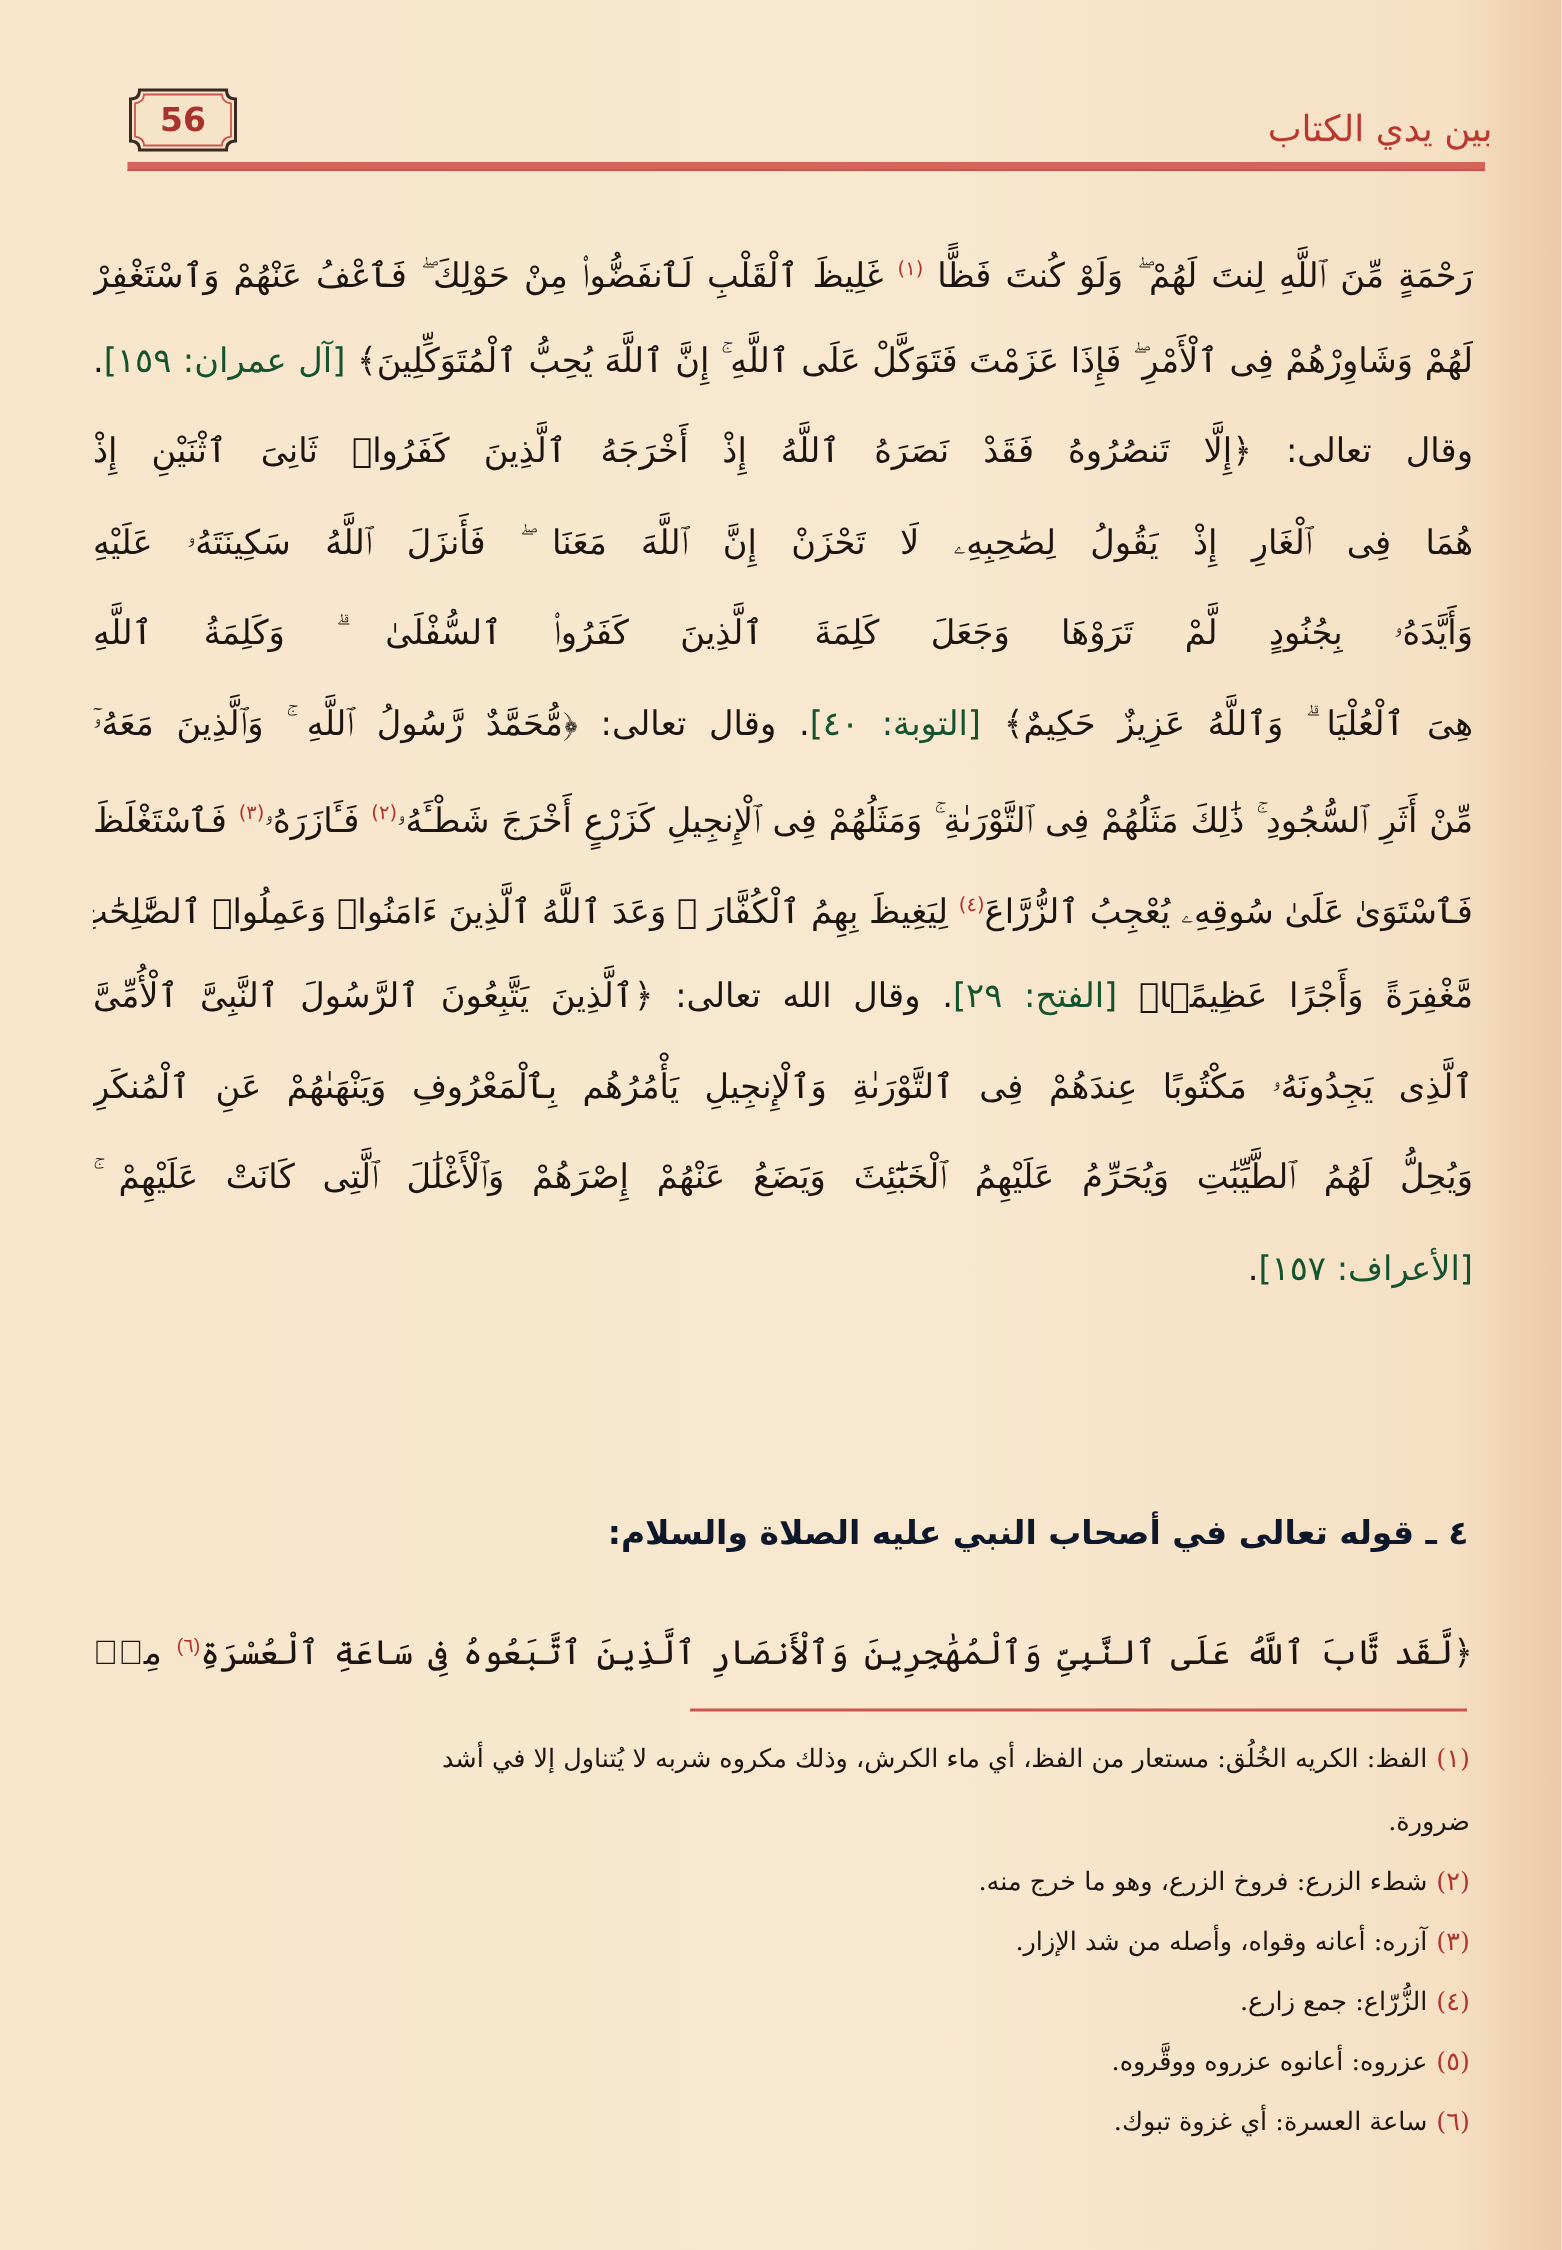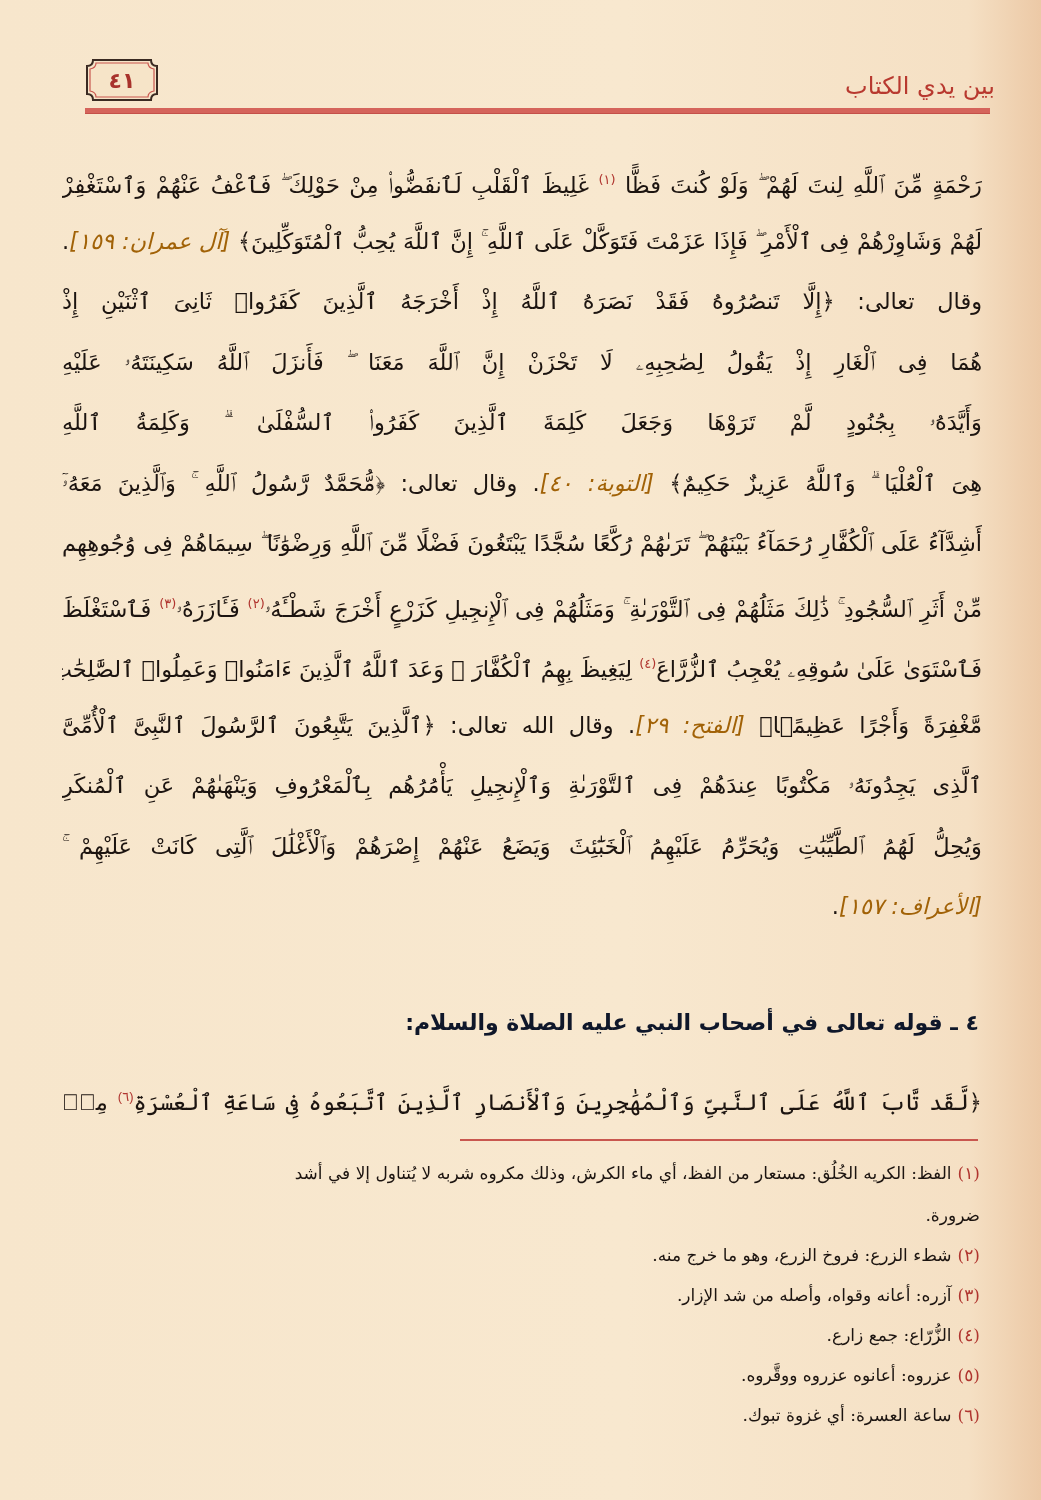--- a/index.html
+++ b/index.html
@@ -33,21 +33,21 @@
   }
 
   
   .body-text { position: absolute; left: 62px; top: 150px; width: 920px; direction: rtl; }
   .line {
     height: 60.5px; line-height: 60px; font-size: 22.5px; white-space: nowrap;
     text-align: justify; text-align-last: justify; overflow: hidden;
     font-family: "DejaVu Sans", sans-serif;
   }
   .line.last { text-align-last: right; }
-  .ref { color: #a16207; font-style: italic; }
+  .ref { color: #14532d; }
   .fnmark { color: #b0352f; font-size: 13px; vertical-align: super; }
 
   .section-title {
     position: absolute; right: 62px; top: 1010px; direction: rtl;
     font-family: "DejaVu Sans", sans-serif; font-weight: bold; font-size: 22px;
     color: #0f172a;
   }
   .final-line {
     position: absolute; left: 62px; top: 1072px; width: 920px; direction: rtl;
     font-family: Liberation Sans, sans-serif; font-size: 22.5px; line-height: 50px;
@@ -68,34 +68,33 @@
 <body>
 
 <div class="page">
 
   <div class="header">
     <div class="page-badge">
       <svg width="74" height="44" viewBox="0 0 74 44">
         <path d="M8 2 H66 Q66 8 72 8 V36 Q66 36 66 42 H8 Q8 36 2 36 V8 Q8 8 8 2 Z" fill="#f6e4c8" stroke="#3a2a22" stroke-width="2"></path>
         <path d="M11 5 H63 Q63 10 69 11 V33 Q63 34 63 39 H11 Q11 34 5 33 V11 Q11 10 11 5 Z" fill="none" stroke="#c9574f" stroke-width="1.2"></path>
       </svg>
-      <span class="page-num">٤١</span>
+      <span class="page-num">56</span>
     </div>
     <div class="running-title">بين يدي الكتاب</div>
     <div class="header-rule"></div>
   </div>
 
   <div class="body-text">
     <div class="line"><span>رَحْمَةٍ مِّنَ ٱللَّهِ لِنتَ لَهُمْ ۖ وَلَوْ كُنتَ فَظًّا</span> <span class="fnmark">(١)</span> <span>غَلِيظَ ٱلْقَلْبِ لَٱنفَضُّوا۟ مِنْ حَوْلِكَ ۖ فَٱعْفُ عَنْهُمْ وَٱسْتَغْفِرْ</span></div>
     <div class="line"><span>لَهُمْ وَشَاوِرْهُمْ فِى ٱلْأَمْرِ ۖ فَإِذَا عَزَمْتَ فَتَوَكَّلْ عَلَى ٱللَّهِ ۚ إِنَّ ٱللَّهَ يُحِبُّ ٱلْمُتَوَكِّلِينَ﴾</span> <span class="ref">[آل عمران: ١٥٩]</span><span>.</span></div>
     <div class="line"><span>وقال تعالى: ﴿إِلَّا تَنصُرُوهُ فَقَدْ نَصَرَهُ ٱللَّهُ إِذْ أَخْرَجَهُ ٱلَّذِينَ كَفَرُوا۟ ثَانِىَ ٱثْنَيْنِ إِذْ</span></div>
     <div class="line"><span>هُمَا فِى ٱلْغَارِ إِذْ يَقُولُ لِصَٰحِبِهِۦ لَا تَحْزَنْ إِنَّ ٱللَّهَ مَعَنَا ۖ فَأَنزَلَ ٱللَّهُ سَكِينَتَهُۥ عَلَيْهِ</span></div>
     <div class="line"><span>وَأَيَّدَهُۥ بِجُنُودٍ لَّمْ تَرَوْهَا وَجَعَلَ كَلِمَةَ ٱلَّذِينَ كَفَرُوا۟ ٱلسُّفْلَىٰ ۗ وَكَلِمَةُ ٱللَّهِ</span></div>
     <div class="line"><span>هِىَ ٱلْعُلْيَا ۗ وَٱللَّهُ عَزِيزٌ حَكِيمٌ﴾</span> <span class="ref">[التوبة: ٤٠]</span><span>. وقال تعالى: ﴿مُّحَمَّدٌ رَّسُولُ ٱللَّهِ ۚ وَٱلَّذِينَ مَعَهُۥٓ</span></div>
-    <div class="line"><span>أَشِدَّآءُ عَلَى ٱلْكُفَّارِ رُحَمَآءُ بَيْنَهُمْ ۖ تَرَىٰهُمْ رُكَّعًا سُجَّدًا يَبْتَغُونَ فَضْلًا مِّنَ ٱللَّهِ وَرِضْوَٰنًا ۖ سِيمَاهُمْ فِى وُجُوهِهِم</span></div>
     <div class="line"><span>مِّنْ أَثَرِ ٱلسُّجُودِ ۚ ذَٰلِكَ مَثَلُهُمْ فِى ٱلتَّوْرَىٰةِ ۚ وَمَثَلُهُمْ فِى ٱلْإِنجِيلِ كَزَرْعٍ أَخْرَجَ شَطْـَٔهُۥ</span><span class="fnmark">(٢)</span> <span>فَـَٔازَرَهُۥ</span><span class="fnmark">(٣)</span> <span>فَٱسْتَغْلَظَ</span></div>
     <div class="line"><span>فَٱسْتَوَىٰ عَلَىٰ سُوقِهِۦ يُعْجِبُ ٱلزُّرَّاعَ</span><span class="fnmark">(٤)</span> <span>لِيَغِيظَ بِهِمُ ٱلْكُفَّارَ ۗ وَعَدَ ٱللَّهُ ٱلَّذِينَ ءَامَنُوا۟ وَعَمِلُوا۟ ٱلصَّٰلِحَٰتِ مِنْهُم</span></div>
     <div class="line"><span>مَّغْفِرَةً وَأَجْرًا عَظِيمًۢا﴾</span> <span class="ref">[الفتح: ٢٩]</span><span>. وقال الله تعالى: ﴿ٱلَّذِينَ يَتَّبِعُونَ ٱلرَّسُولَ ٱلنَّبِىَّ ٱلْأُمِّىَّ</span></div>
     <div class="line"><span>ٱلَّذِى يَجِدُونَهُۥ مَكْتُوبًا عِندَهُمْ فِى ٱلتَّوْرَىٰةِ وَٱلْإِنجِيلِ يَأْمُرُهُم بِٱلْمَعْرُوفِ وَيَنْهَىٰهُمْ عَنِ ٱلْمُنكَرِ</span></div>
     <div class="line"><span>وَيُحِلُّ لَهُمُ ٱلطَّيِّبَٰتِ وَيُحَرِّمُ عَلَيْهِمُ ٱلْخَبَٰٓئِثَ وَيَضَعُ عَنْهُمْ إِصْرَهُمْ وَٱلْأَغْلَٰلَ ٱلَّتِى كَانَتْ عَلَيْهِمْ ۚ</span></div>
     <div class="line last"><span class="ref">[الأعراف: ١٥٧]</span><span>.</span></div>
   </div>
 
   <div class="section-title">٤ ـ قوله تعالى في أصحاب النبي عليه الصلاة والسلام:</div>
 

